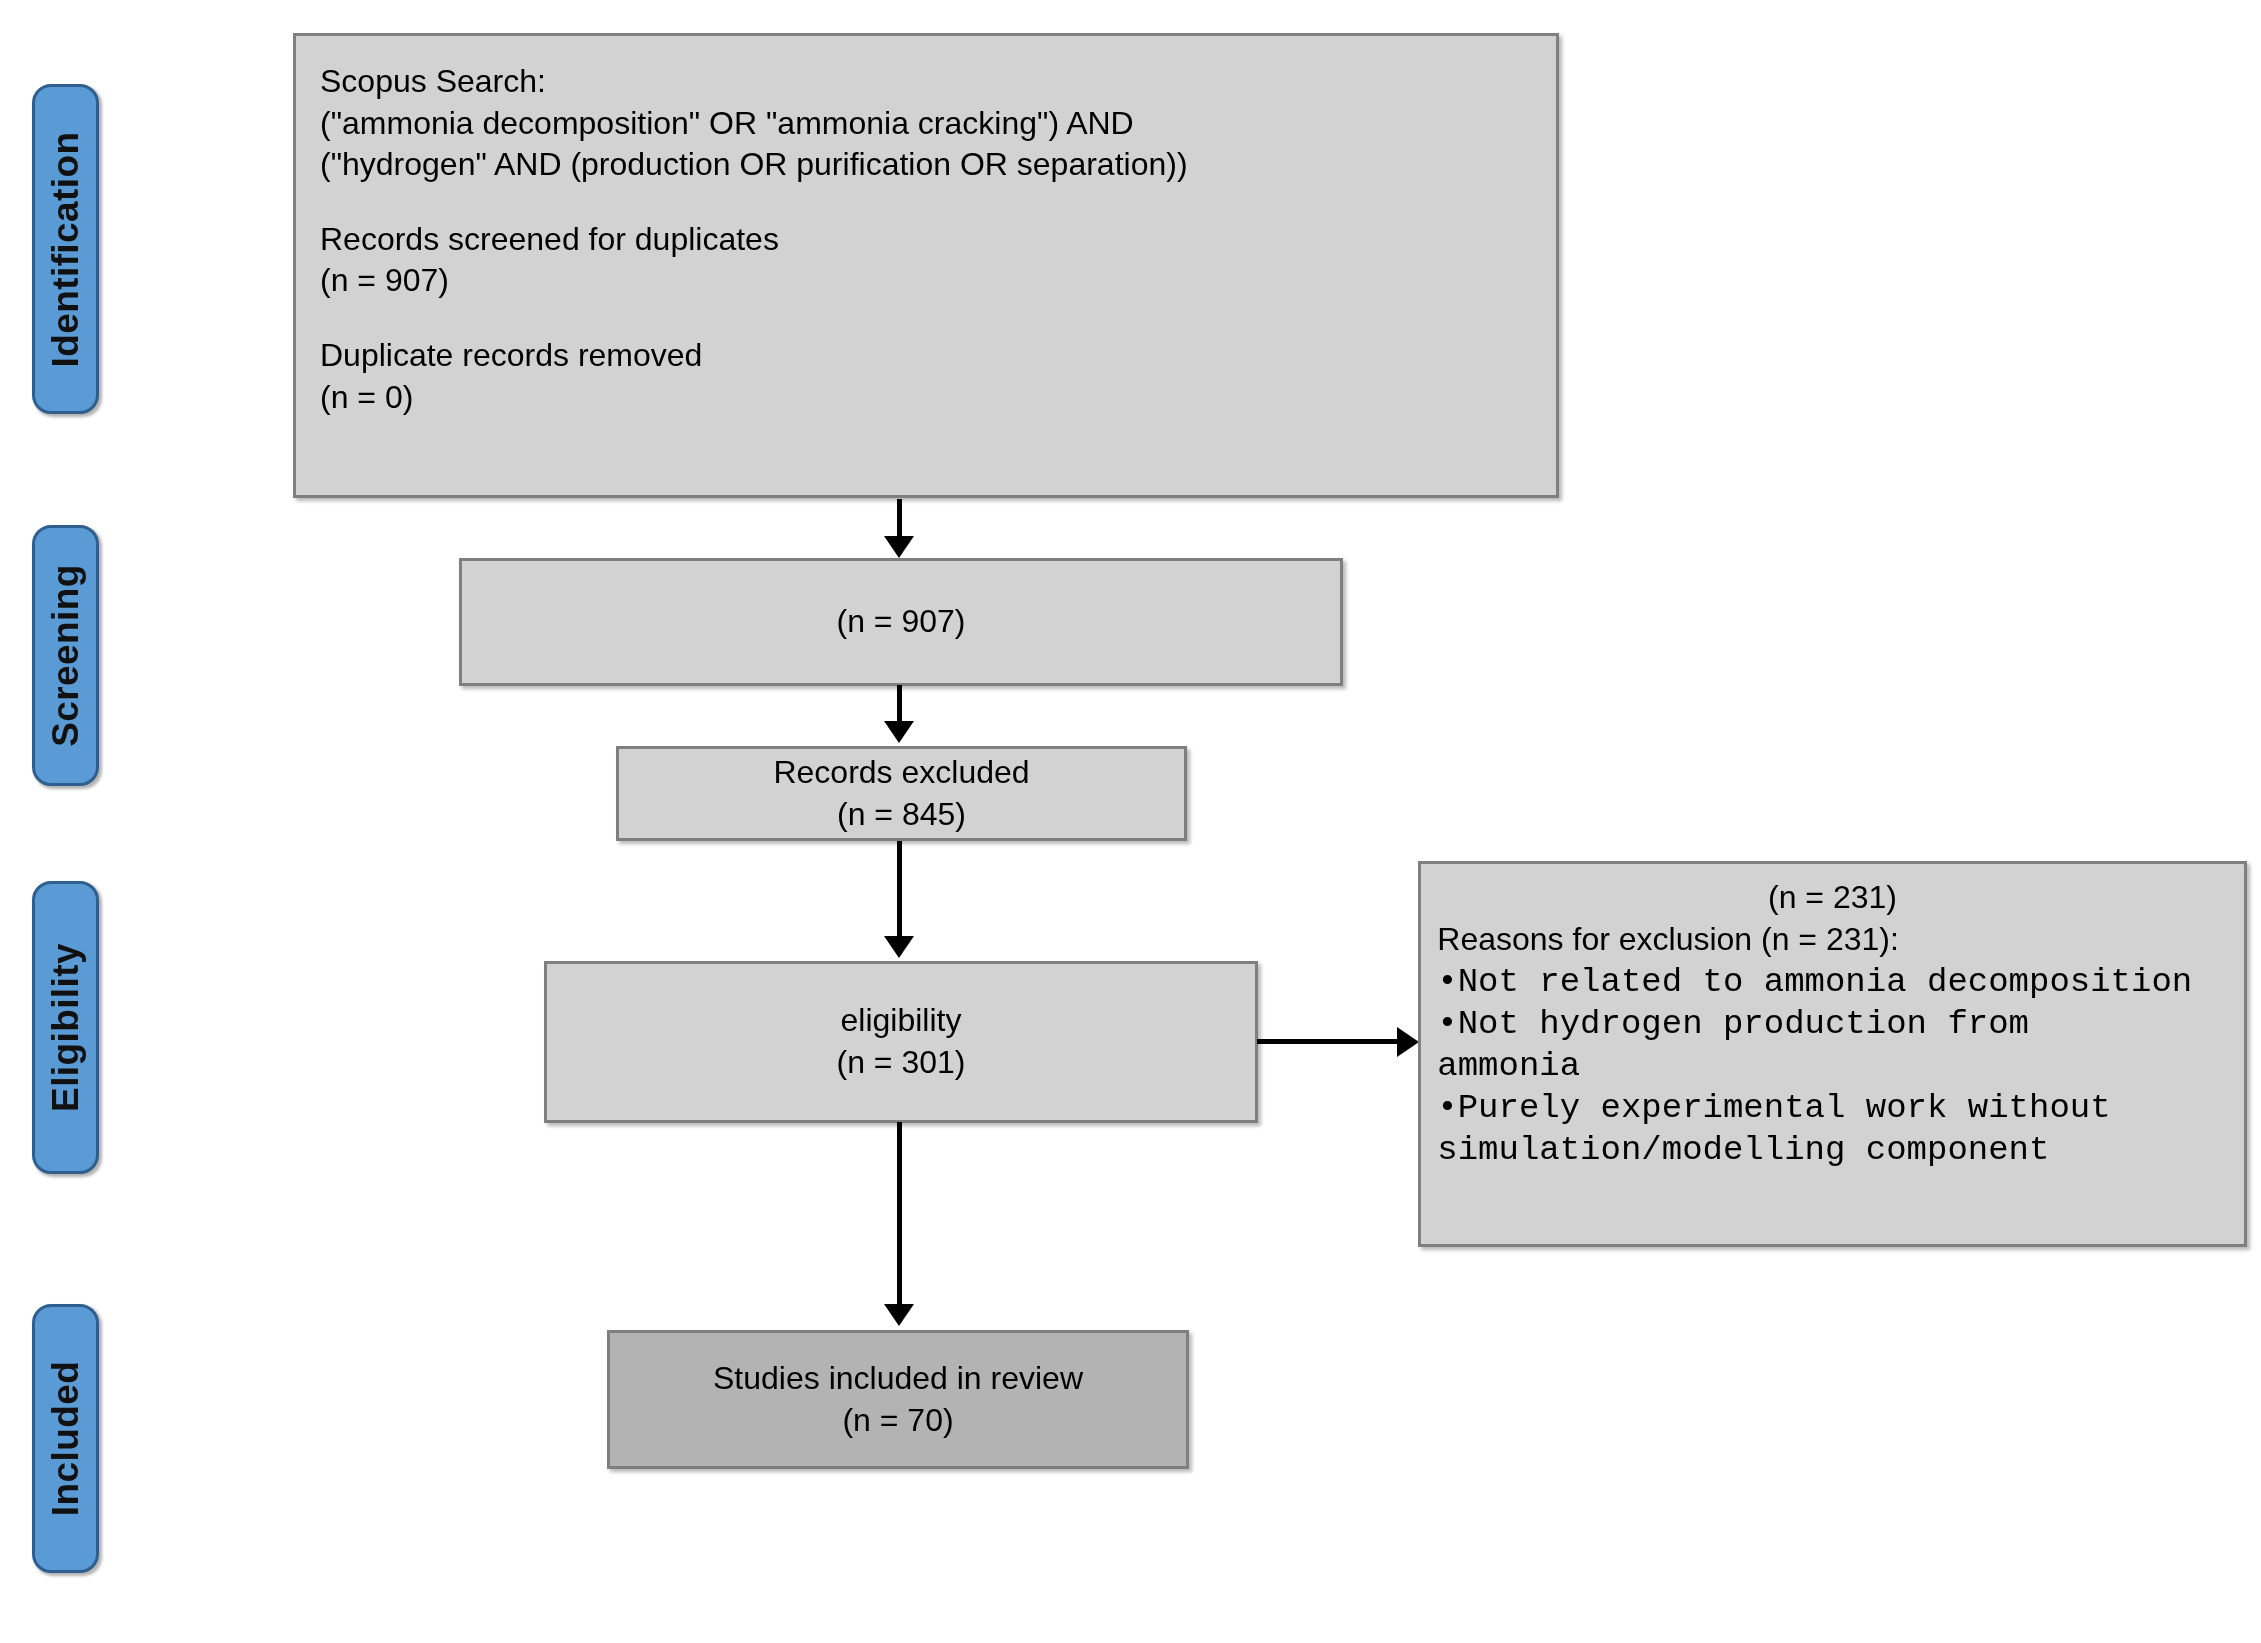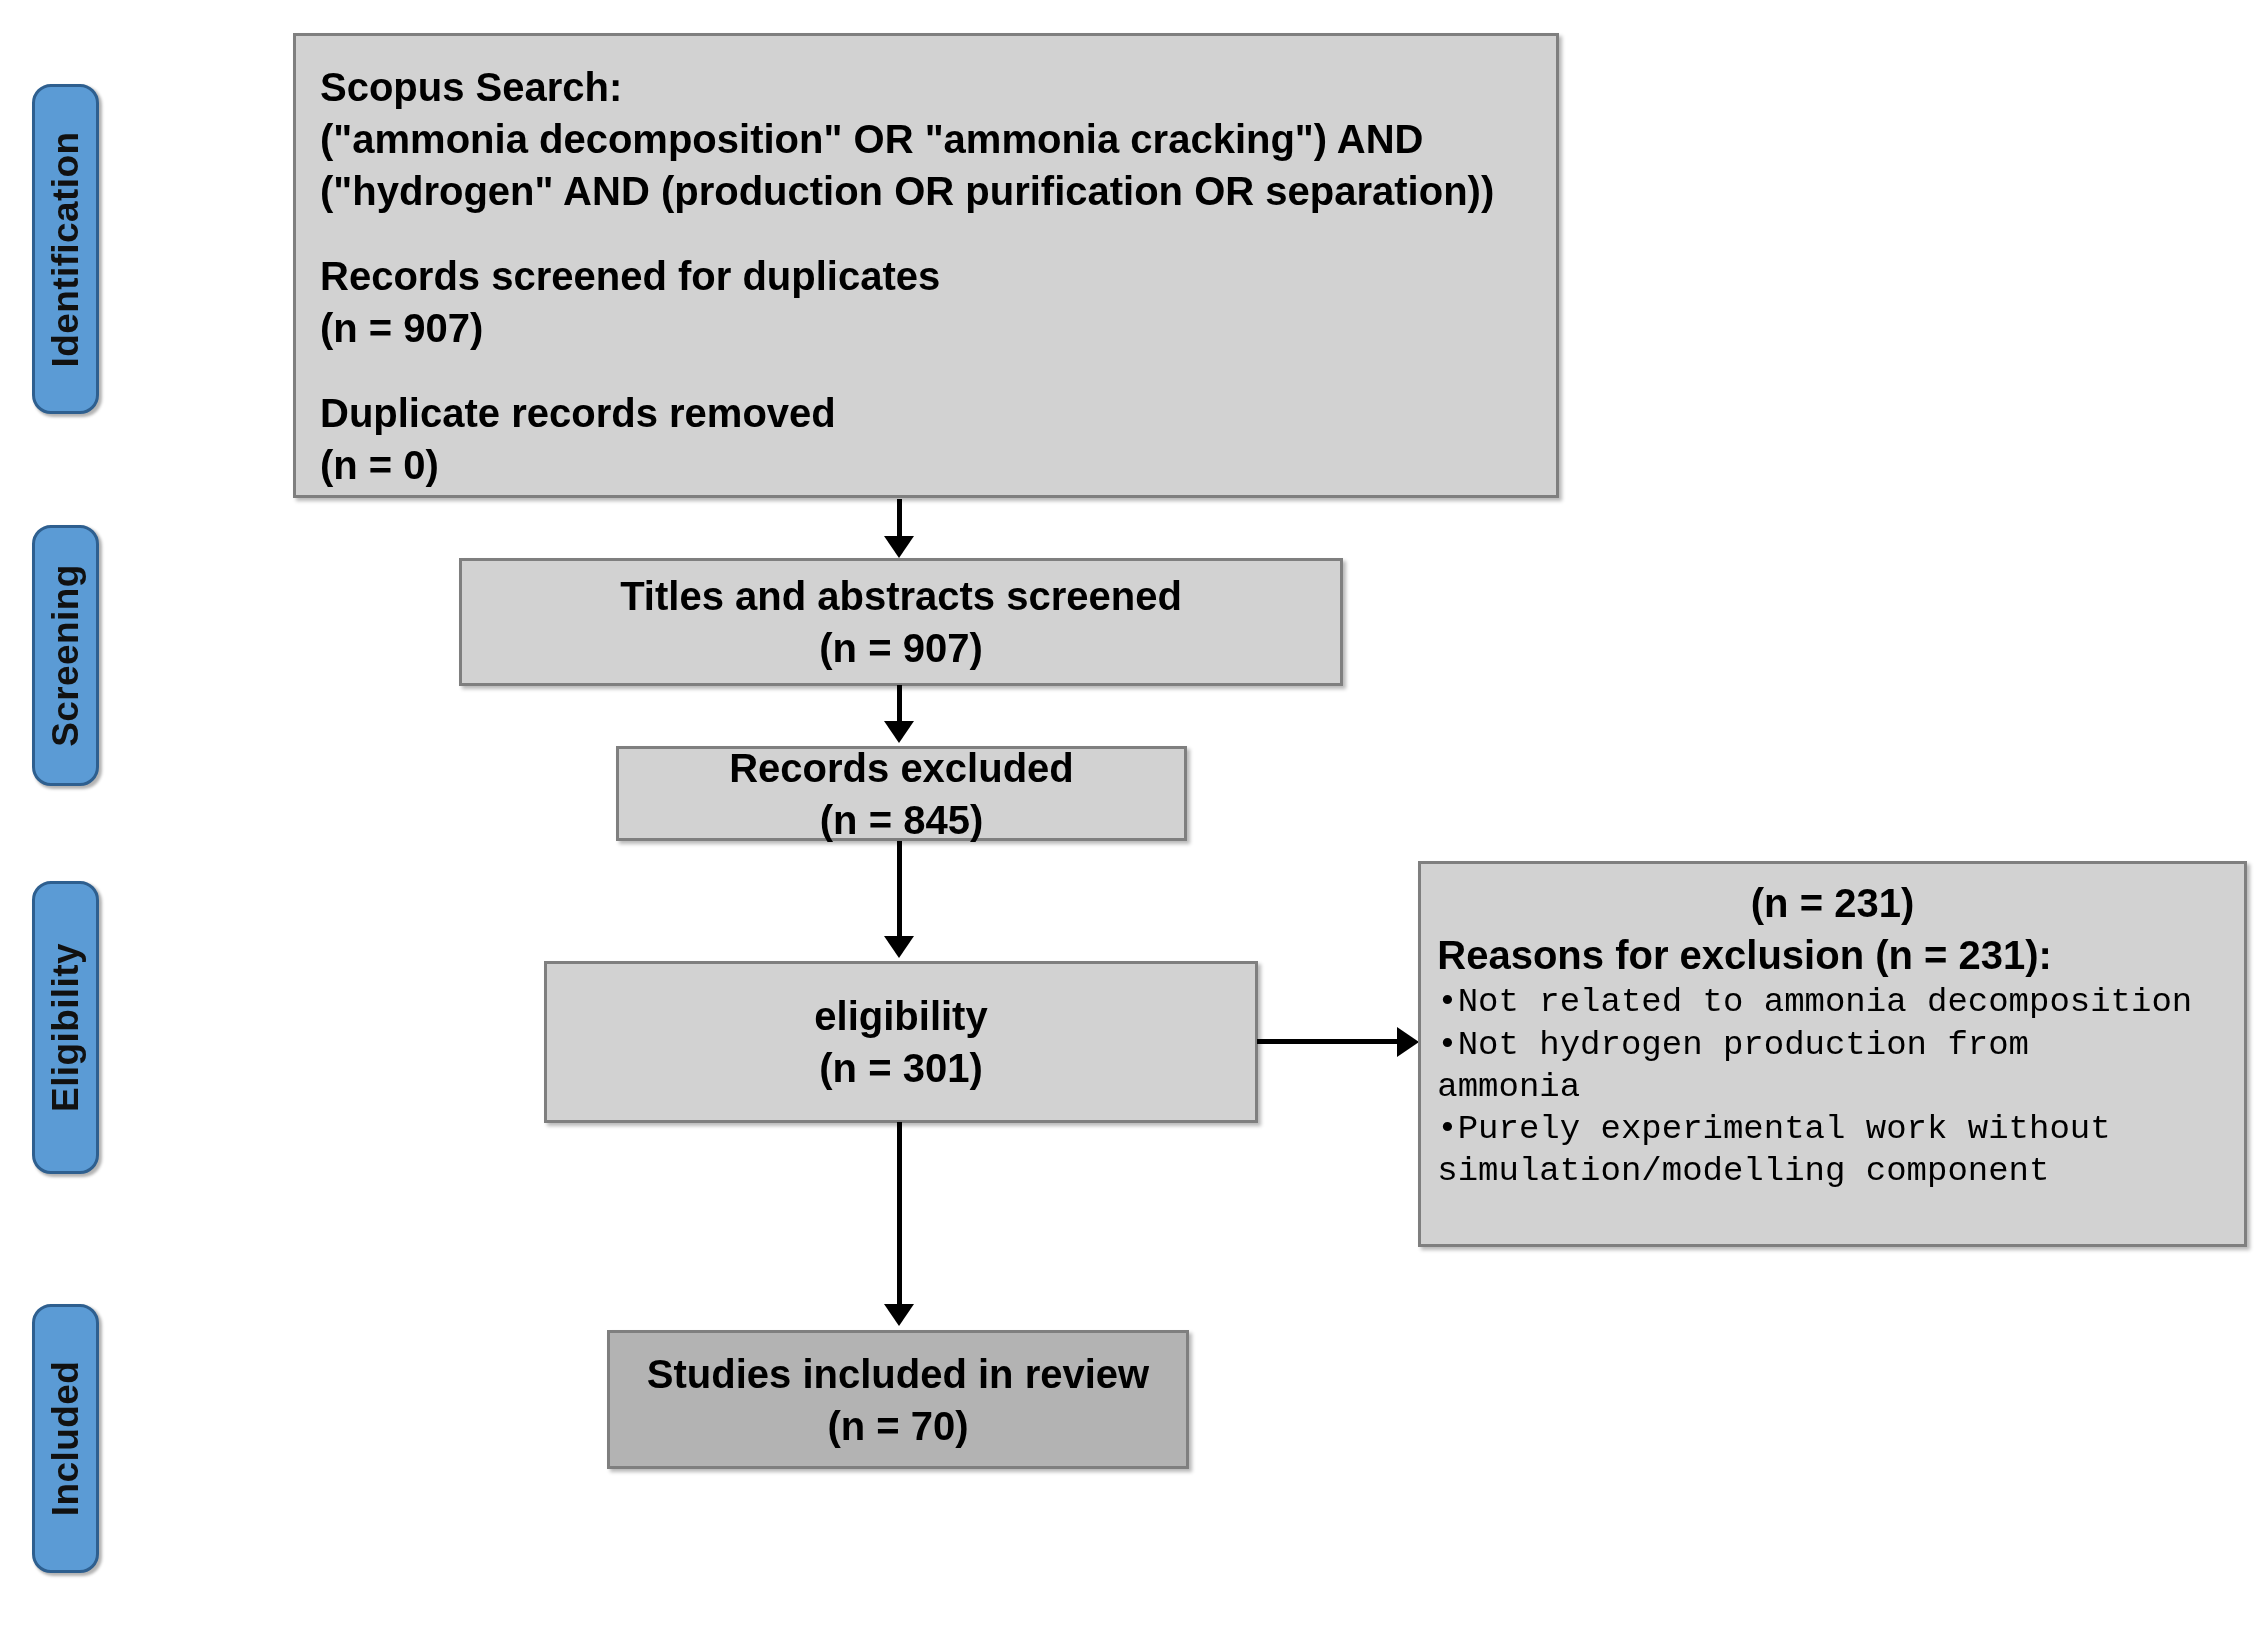--- a/index.html
+++ b/index.html
@@ -60,22 +60,22 @@
     flex-direction: column;
     justify-content: flex-start;
   }
   .pbox.center .inner {
     justify-content: center;
     align-items: center;
     text-align: center;
   }
 
   .line {
-    font-weight: bold;
-    font-size: 40px;
+    font-weight: normal;
+    font-size: 32px;
     line-height: 1.30;
     white-space: pre-wrap;
   }
   .line.spacer {
     height: 33px;
   }
   .bullet {
     font-weight: normal;
     font-size: 34px;
     line-height: 1.24;
@@ -144,21 +144,20 @@
       <div class="line">Duplicate records removed</div>
       <div class="line">(n = 0)</div>
     </div>
   </div>
 
   <div class="vline" style="left:897px; top:499px; height:43px;"></div>
   <div class="arrow-down" style="left:884px; top:536px;"></div>
 
   <div class="pbox center" style="left:459px; top:558px; width:884px; height:128px;">
     <div class="inner">
-      <div class="line">Titles and abstracts screened</div>
       <div class="line">(n = 907)</div>
     </div>
   </div>
 
   <div class="vline" style="left:897px; top:685px; height:39px;"></div>
   <div class="arrow-down" style="left:884px; top:721px;"></div>
 
   <div class="pbox center" style="left:616px; top:746px; width:571px; height:95px;">
     <div class="inner">
       <div class="line">Records excluded</div>

